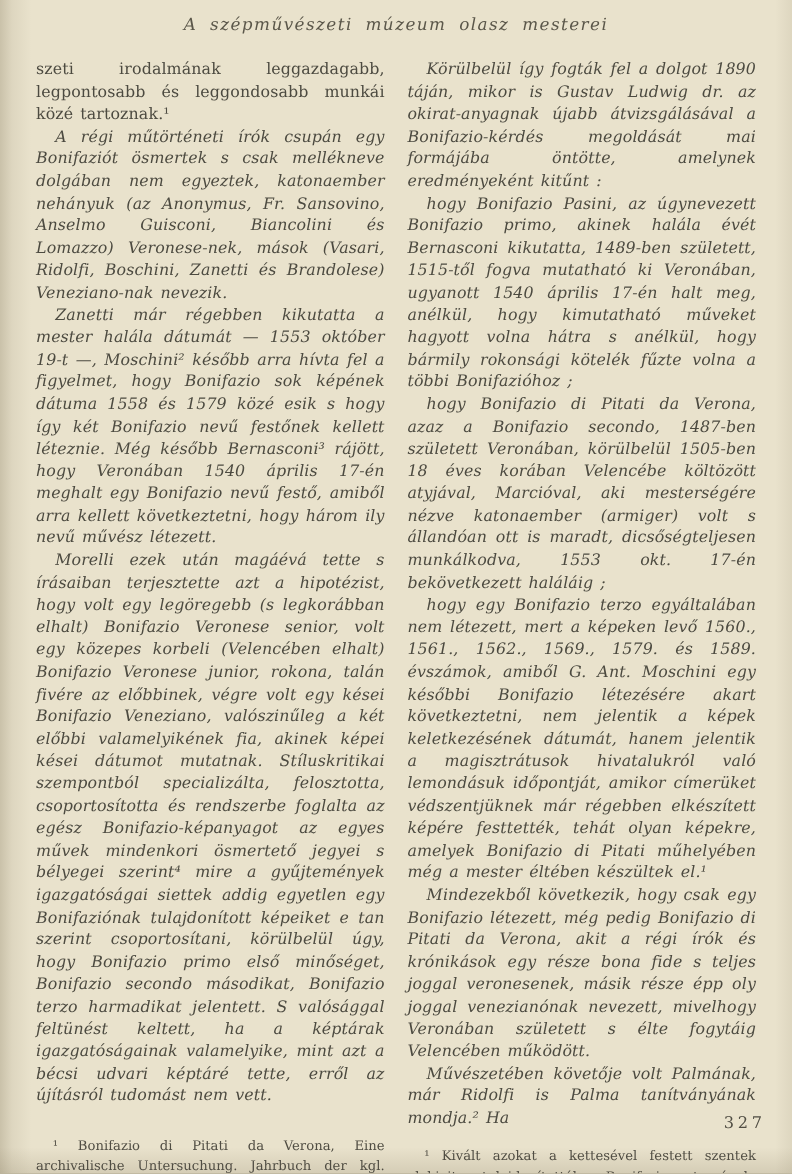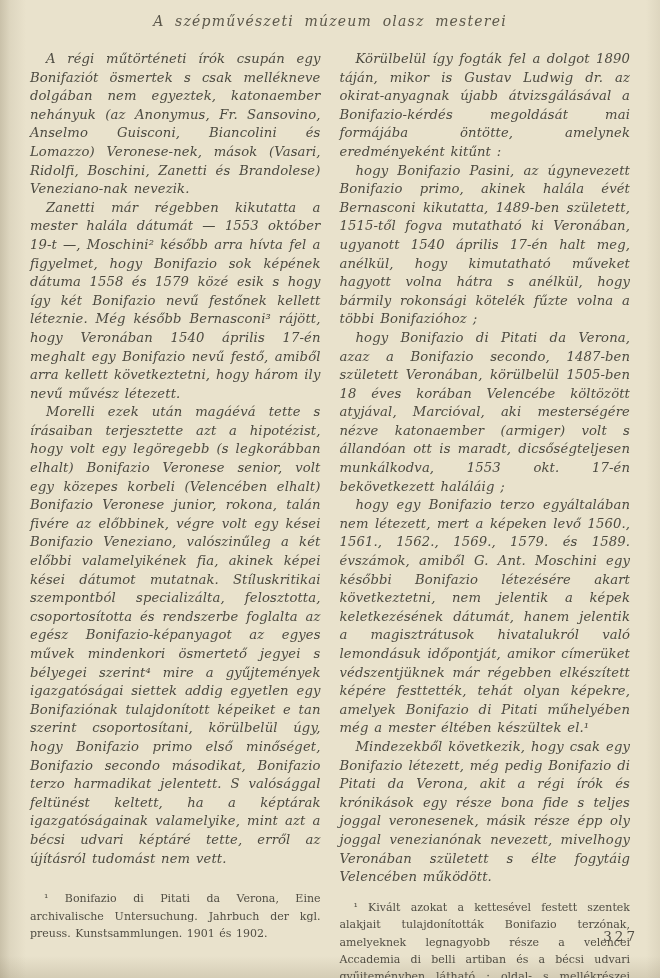--- a/index.html
+++ b/index.html
@@ -75,36 +75,38 @@
 </head>
 <body>
 
 <div class="page">
 
   <div class="running-header">A szépművészeti múzeum olasz mesterei</div>
 
   <div class="columns">
 
     <div class="column left">
+      <p class="para">szeti irodalmának leggazdagabb, legpontosabb és leggondosabb munkái közé tartoznak.¹</p>
       <p class="para indent">A régi műtörténeti írók csupán egy Bonifaziót ösmertek s csak mellékneve dolgában nem egyeztek, katonaember nehányuk (az Anonymus, Fr. Sansovino, Anselmo Guisconi, Biancolini és Lomazzo) Veronese-nek, mások (Vasari, Ridolfi, Boschini, Zanetti és Brandolese) Veneziano-nak nevezik.</p>
       <p class="para indent">Zanetti már régebben kikutatta a mester halála dátumát — 1553 október 19-t —, Moschini² később arra hívta fel a figyelmet, hogy Bonifazio sok képének dátuma 1558 és 1579 közé esik s hogy így két Bonifazio nevű festőnek kellett léteznie. Még később Bernasconi³ rájött, hogy Veronában 1540 április 17-én meghalt egy Bonifazio nevű festő, amiből arra kellett következtetni, hogy három ily nevű művész létezett.</p>
       <p class="para indent">Morelli ezek után magáévá tette s írásaiban terjesztette azt a hipotézist, hogy volt egy legöregebb (s legkorábban elhalt) Bonifazio Veronese senior, volt egy közepes korbeli (Velencében elhalt) Bonifazio Veronese junior, rokona, talán fivére az előbbinek, végre volt egy kései Bonifazio Veneziano, valószinűleg a két előbbi valamelyikének fia, akinek képei kései dátumot mutatnak. Stíluskritikai szempontból specializálta, felosztotta, csoportosította és rendszerbe foglalta az egész Bonifazio-képanyagot az egyes művek mindenkori ösmertető jegyei s bélyegei szerint⁴ mire a gyűjtemények igazgatóságai siettek addig egyetlen egy Bonifaziónak tulajdonított képeiket e tan szerint csoportosítani, körülbelül úgy, hogy Bonifazio primo első minőséget, Bonifazio secondo másodikat, Bonifazio terzo harmadikat jelentett. S valósággal feltünést keltett, ha a képtárak igazgatóságainak valamelyike, mint azt a bécsi udvari képtáré tette, erről az újításról tudomást nem vett.</p>
 
       <div class="footnotes">
         <p class="footnote">¹ Bonifazio di Pitati da Verona, Eine archivalische Untersuchung. Jahrbuch der kgl. preuss. Kunstsammlungen. 1901 és 1902.</p>
 
       </div>
     </div>
 
     <div class="column right">
       <p class="para indent">Körülbelül így fogták fel a dolgot 1890 táján, mikor is Gustav Ludwig dr. az okirat-anyagnak újabb átvizsgálásával a Bonifazio-kérdés megoldását mai formájába öntötte, amelynek eredményeként kitűnt :</p>
       <p class="para indent">hogy Bonifazio Pasini, az úgynevezett Bonifazio primo, akinek halála évét Bernasconi kikutatta, 1489-ben született, 1515-től fogva mutatható ki Veronában, ugyanott 1540 április 17-én halt meg, anélkül, hogy kimutatható műveket hagyott volna hátra s anélkül, hogy bármily rokonsági kötelék fűzte volna a többi Bonifazióhoz ;</p>
       <p class="para indent">hogy Bonifazio di Pitati da Verona, azaz a Bonifazio secondo, 1487-ben született Veronában, körülbelül 1505-ben 18 éves korában Velencébe költözött atyjával, Marcióval, aki mesterségére nézve katonaember (armiger) volt s állandóan ott is maradt, dicsőségteljesen munkálkodva, 1553 okt. 17-én bekövetkezett haláláig ;</p>
       <p class="para indent">hogy egy Bonifazio terzo egyáltalában nem létezett, mert a képeken levő 1560., 1561., 1562., 1569., 1579. és 1589. évszámok, amiből G. Ant. Moschini egy későbbi Bonifazio létezésére akart következtetni, nem jelentik a képek keletkezésének dátumát, hanem jelentik a magisztrátusok hivatalukról való lemondásuk időpontját, amikor címerüket védszentjüknek már régebben elkészített képére festtették, tehát olyan képekre, amelyek Bonifazio di Pitati műhelyében még a mester éltében készültek el.¹</p>
       <p class="para indent">Mindezekből következik, hogy csak egy Bonifazio létezett, még pedig Bonifazio di Pitati da Verona, akit a régi írók és krónikások egy része bona fide s teljes joggal veronesenek, másik része épp oly joggal venezianónak nevezett, mivelhogy Veronában született s élte fogytáig Velencében működött.</p>
+      <p class="para indent">Művészetében követője volt Palmának, már Ridolfi is Palma tanítványának mondja.² Ha</p>
 
       <div class="footnotes">
         <p class="footnote">¹ Kivált azokat a kettesével festett szentek alakjait tulajdonították Bonifazio terzónak, amelyeknek legnagyobb része a velencei Accademia di belli artiban és a bécsi udvari gyűjteményben látható : oldal- s mellékrészei azoknak a faldíszeknek, amelyek fő- és középképeit a mester sajátkezűleg festette meg.</p>
 
       </div>
     </div>
 
   </div>
 
   <div class="page-number">327</div>

